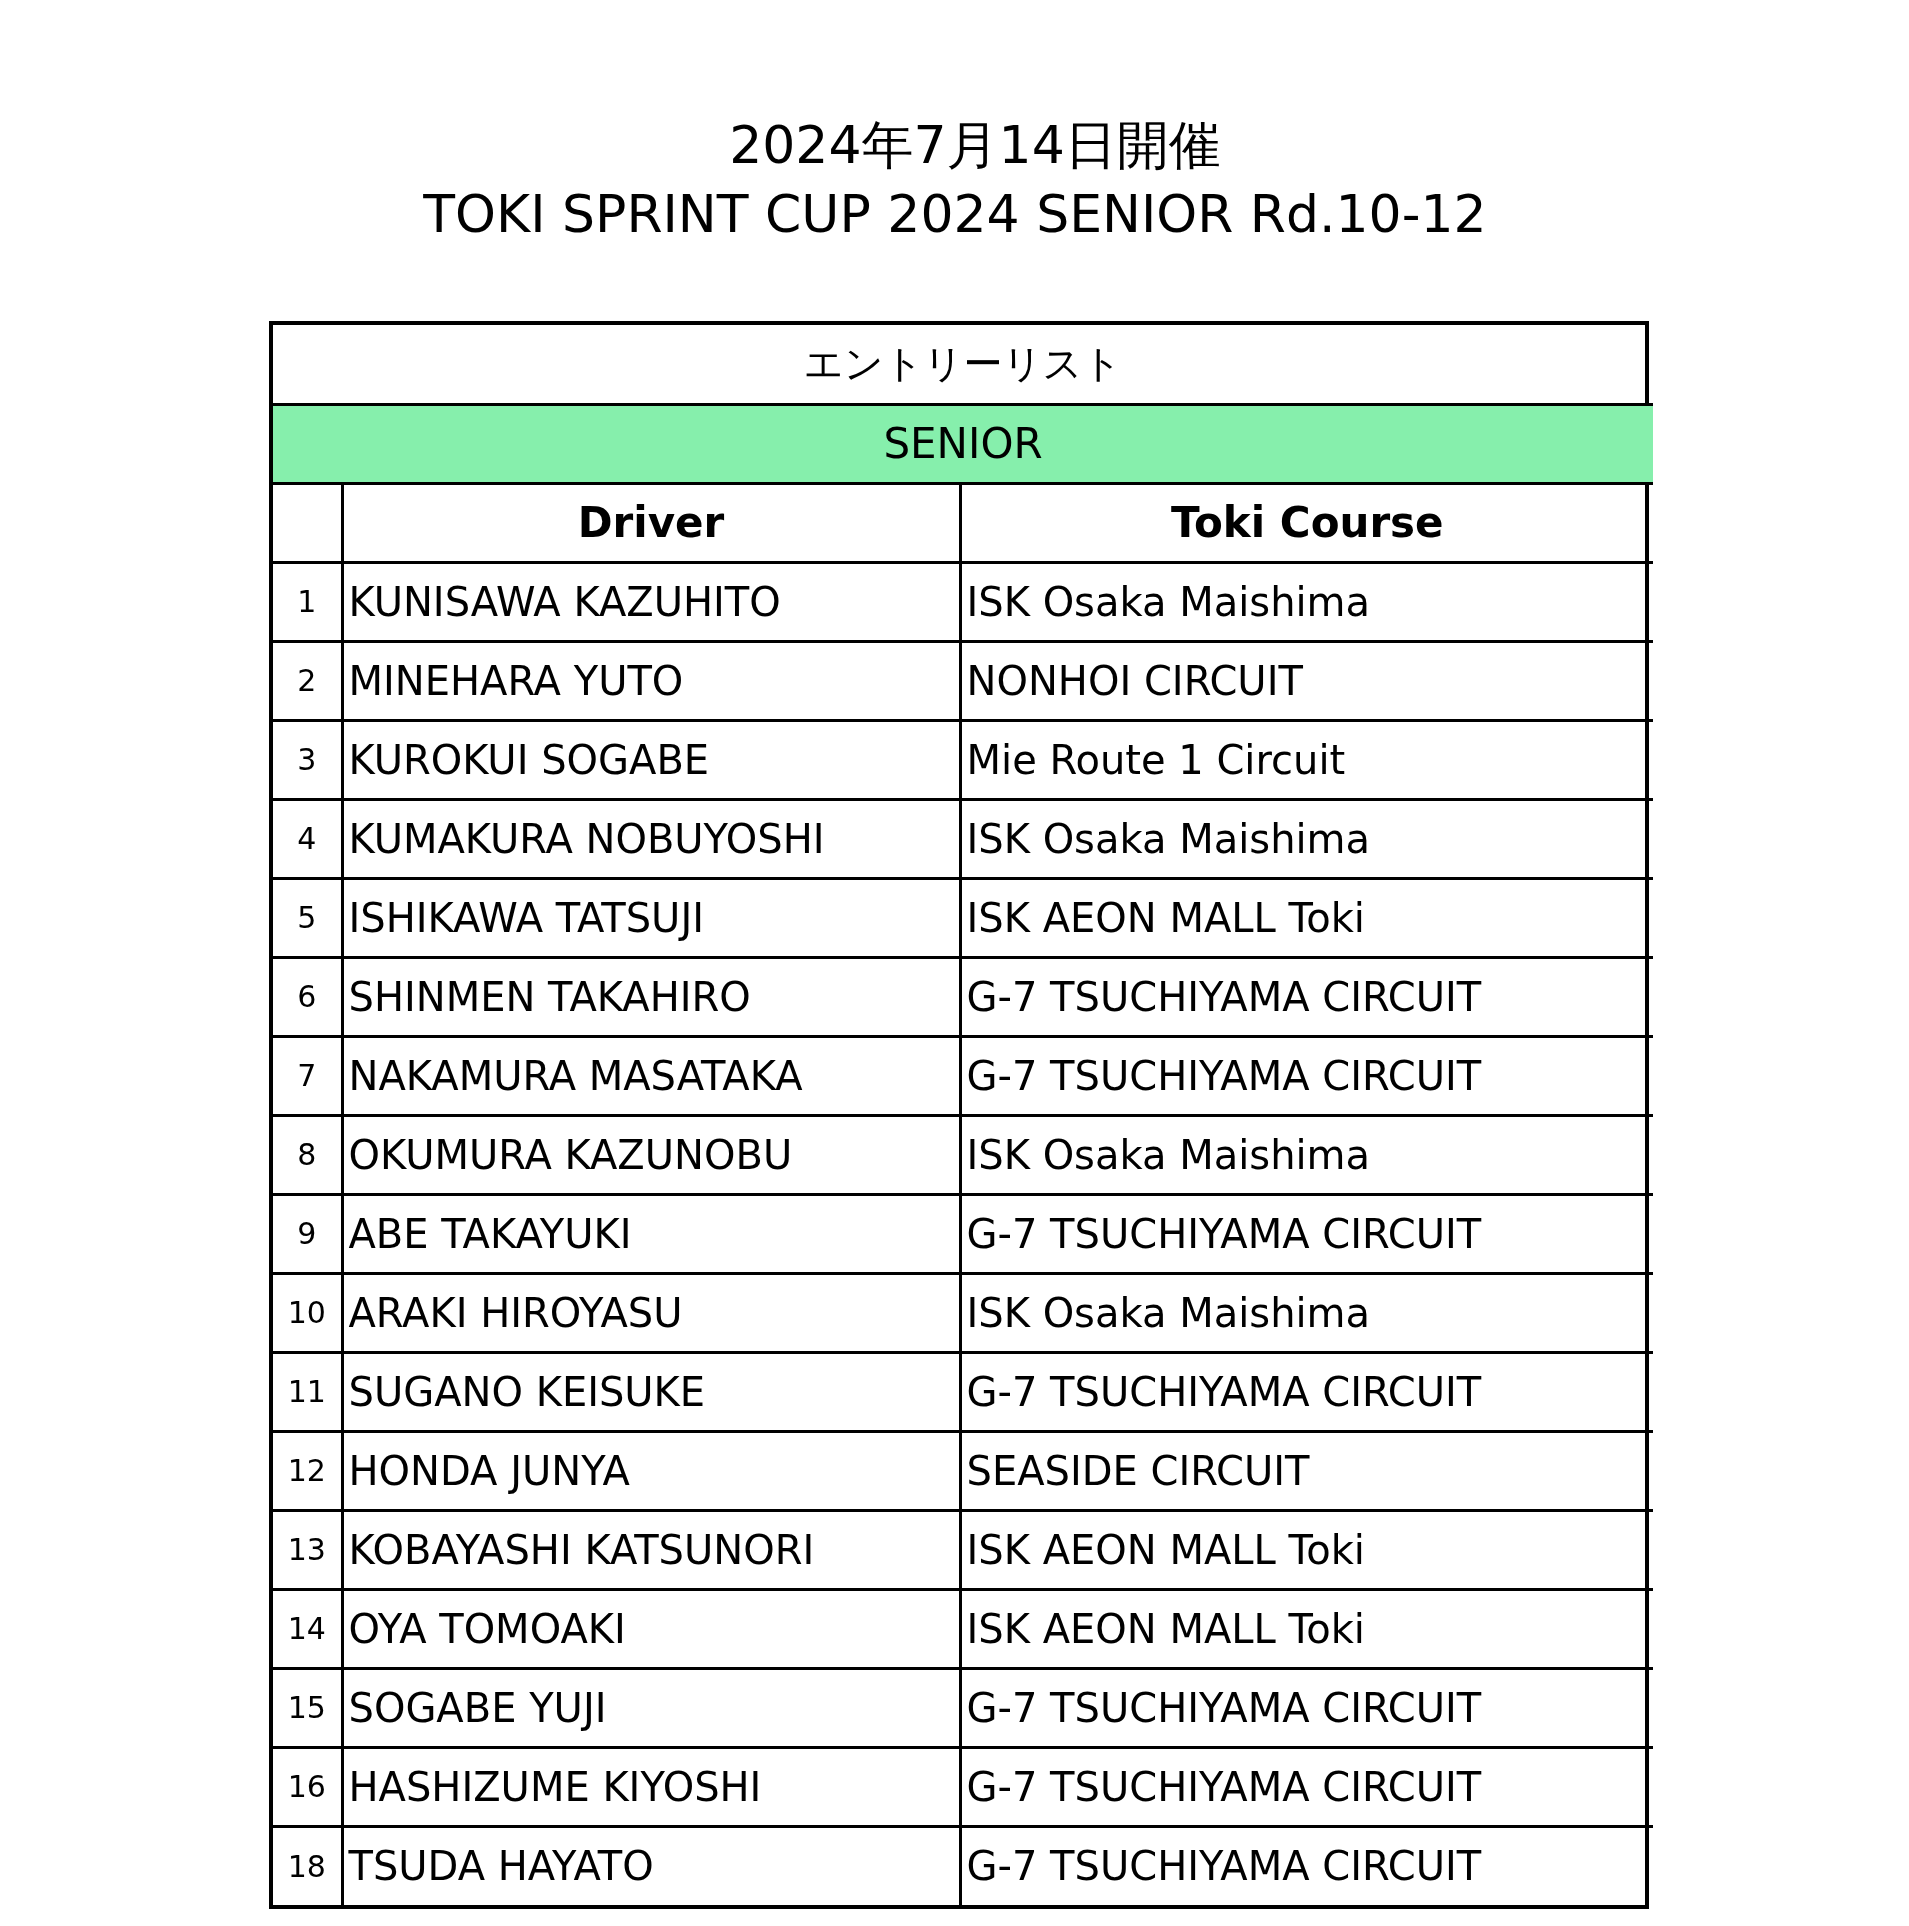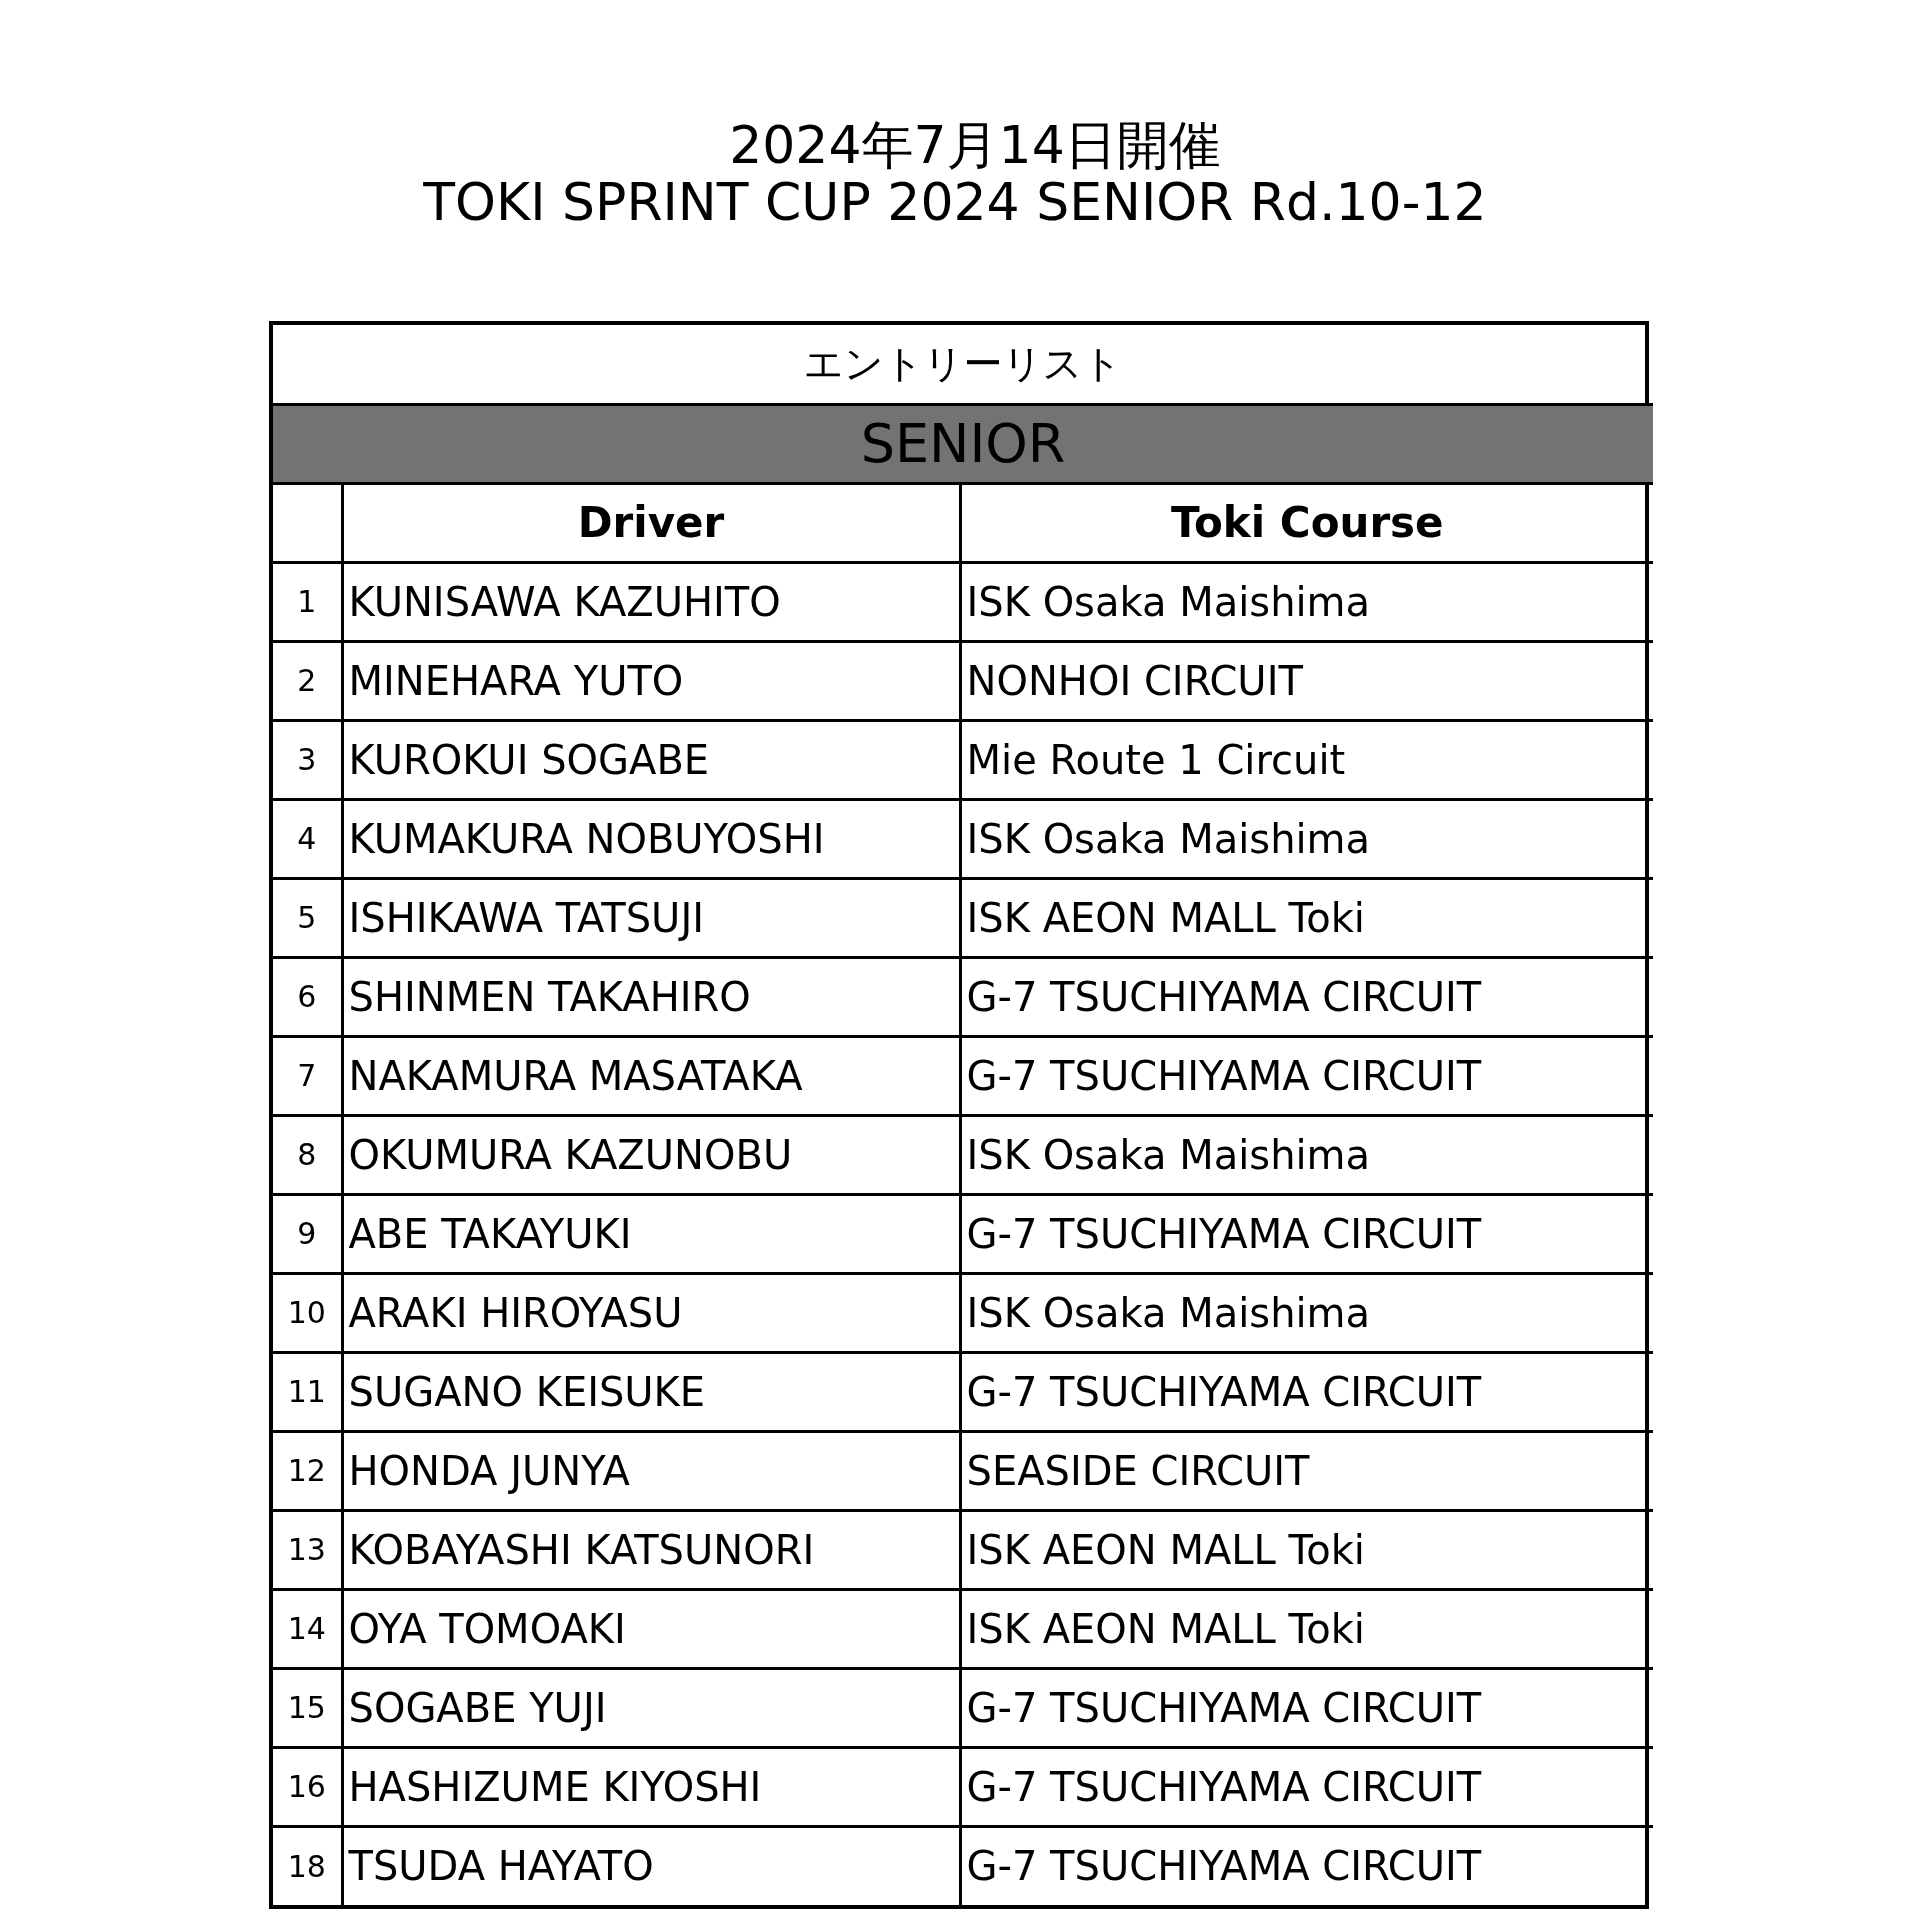--- a/index.html
+++ b/index.html
@@ -1,32 +1,32 @@
 <!DOCTYPE html>
 <html style="font-size:6.2px"><head>
 <meta charset="utf-8">
 <style>
   html, body { margin: 0; padding: 0; background: #ffffff; }
   body { width: 1910px; height: 2703px; position: relative; overflow: hidden;
          font-family: "DejaVu Sans", "Liberation Sans", sans-serif; color: #000; }
   .title { position: absolute; left: 0; width: 1910px; text-align: center;
            font-size: 52px; line-height: 58px; font-weight: normal; }
   .title.l1 { top: 116px; padding-left: 20px; }
-  .title.l2 { top: 173px; }
+  .title.l2 { top: 185px; }
   .sheet { position: absolute; left: 269px; top: 321px; width: 1380px;
            border: 4.6px solid #000; box-sizing: border-box; }
   table { border-collapse: collapse; width: 100%; table-layout: fixed; }
   td, th { border: 3.1px solid #000; padding: 0; height: 79px; box-sizing: border-box;
            font-weight: normal; overflow: hidden; white-space: nowrap; }
   tr:first-child td { border-top: none; }
   td:first-child, th:first-child { border-left: none; margin-top: 22px; }
   td:last-child, th:last-child { border-right: none; }
   tr:last-child td { border-bottom: none; }
   .banner { text-align: center; font-size: 39px; }
-  .cls { text-align: center; font-size: 54px; background: #737373; }
+  .cls { text-align: center; font-size: 42px; background: #86efac; }
   .hdr { text-align: center; font-size: 42px; font-weight: bold; }
   .num { text-align: center; font-size: 30px; }
   .cell { text-align: left; padding-left: 5px; font-size: 40px; }
   col.c0 { width: 69px; } col.c1 { width: 618px; } col.c2 { width: 693px; }
 </style>
 </head>
 <body>
 
 <div class="title l1">2024年7月14日開催</div>
 <div class="title l2">TOKI SPRINT CUP 2024 SENIOR Rd.10-12</div>

